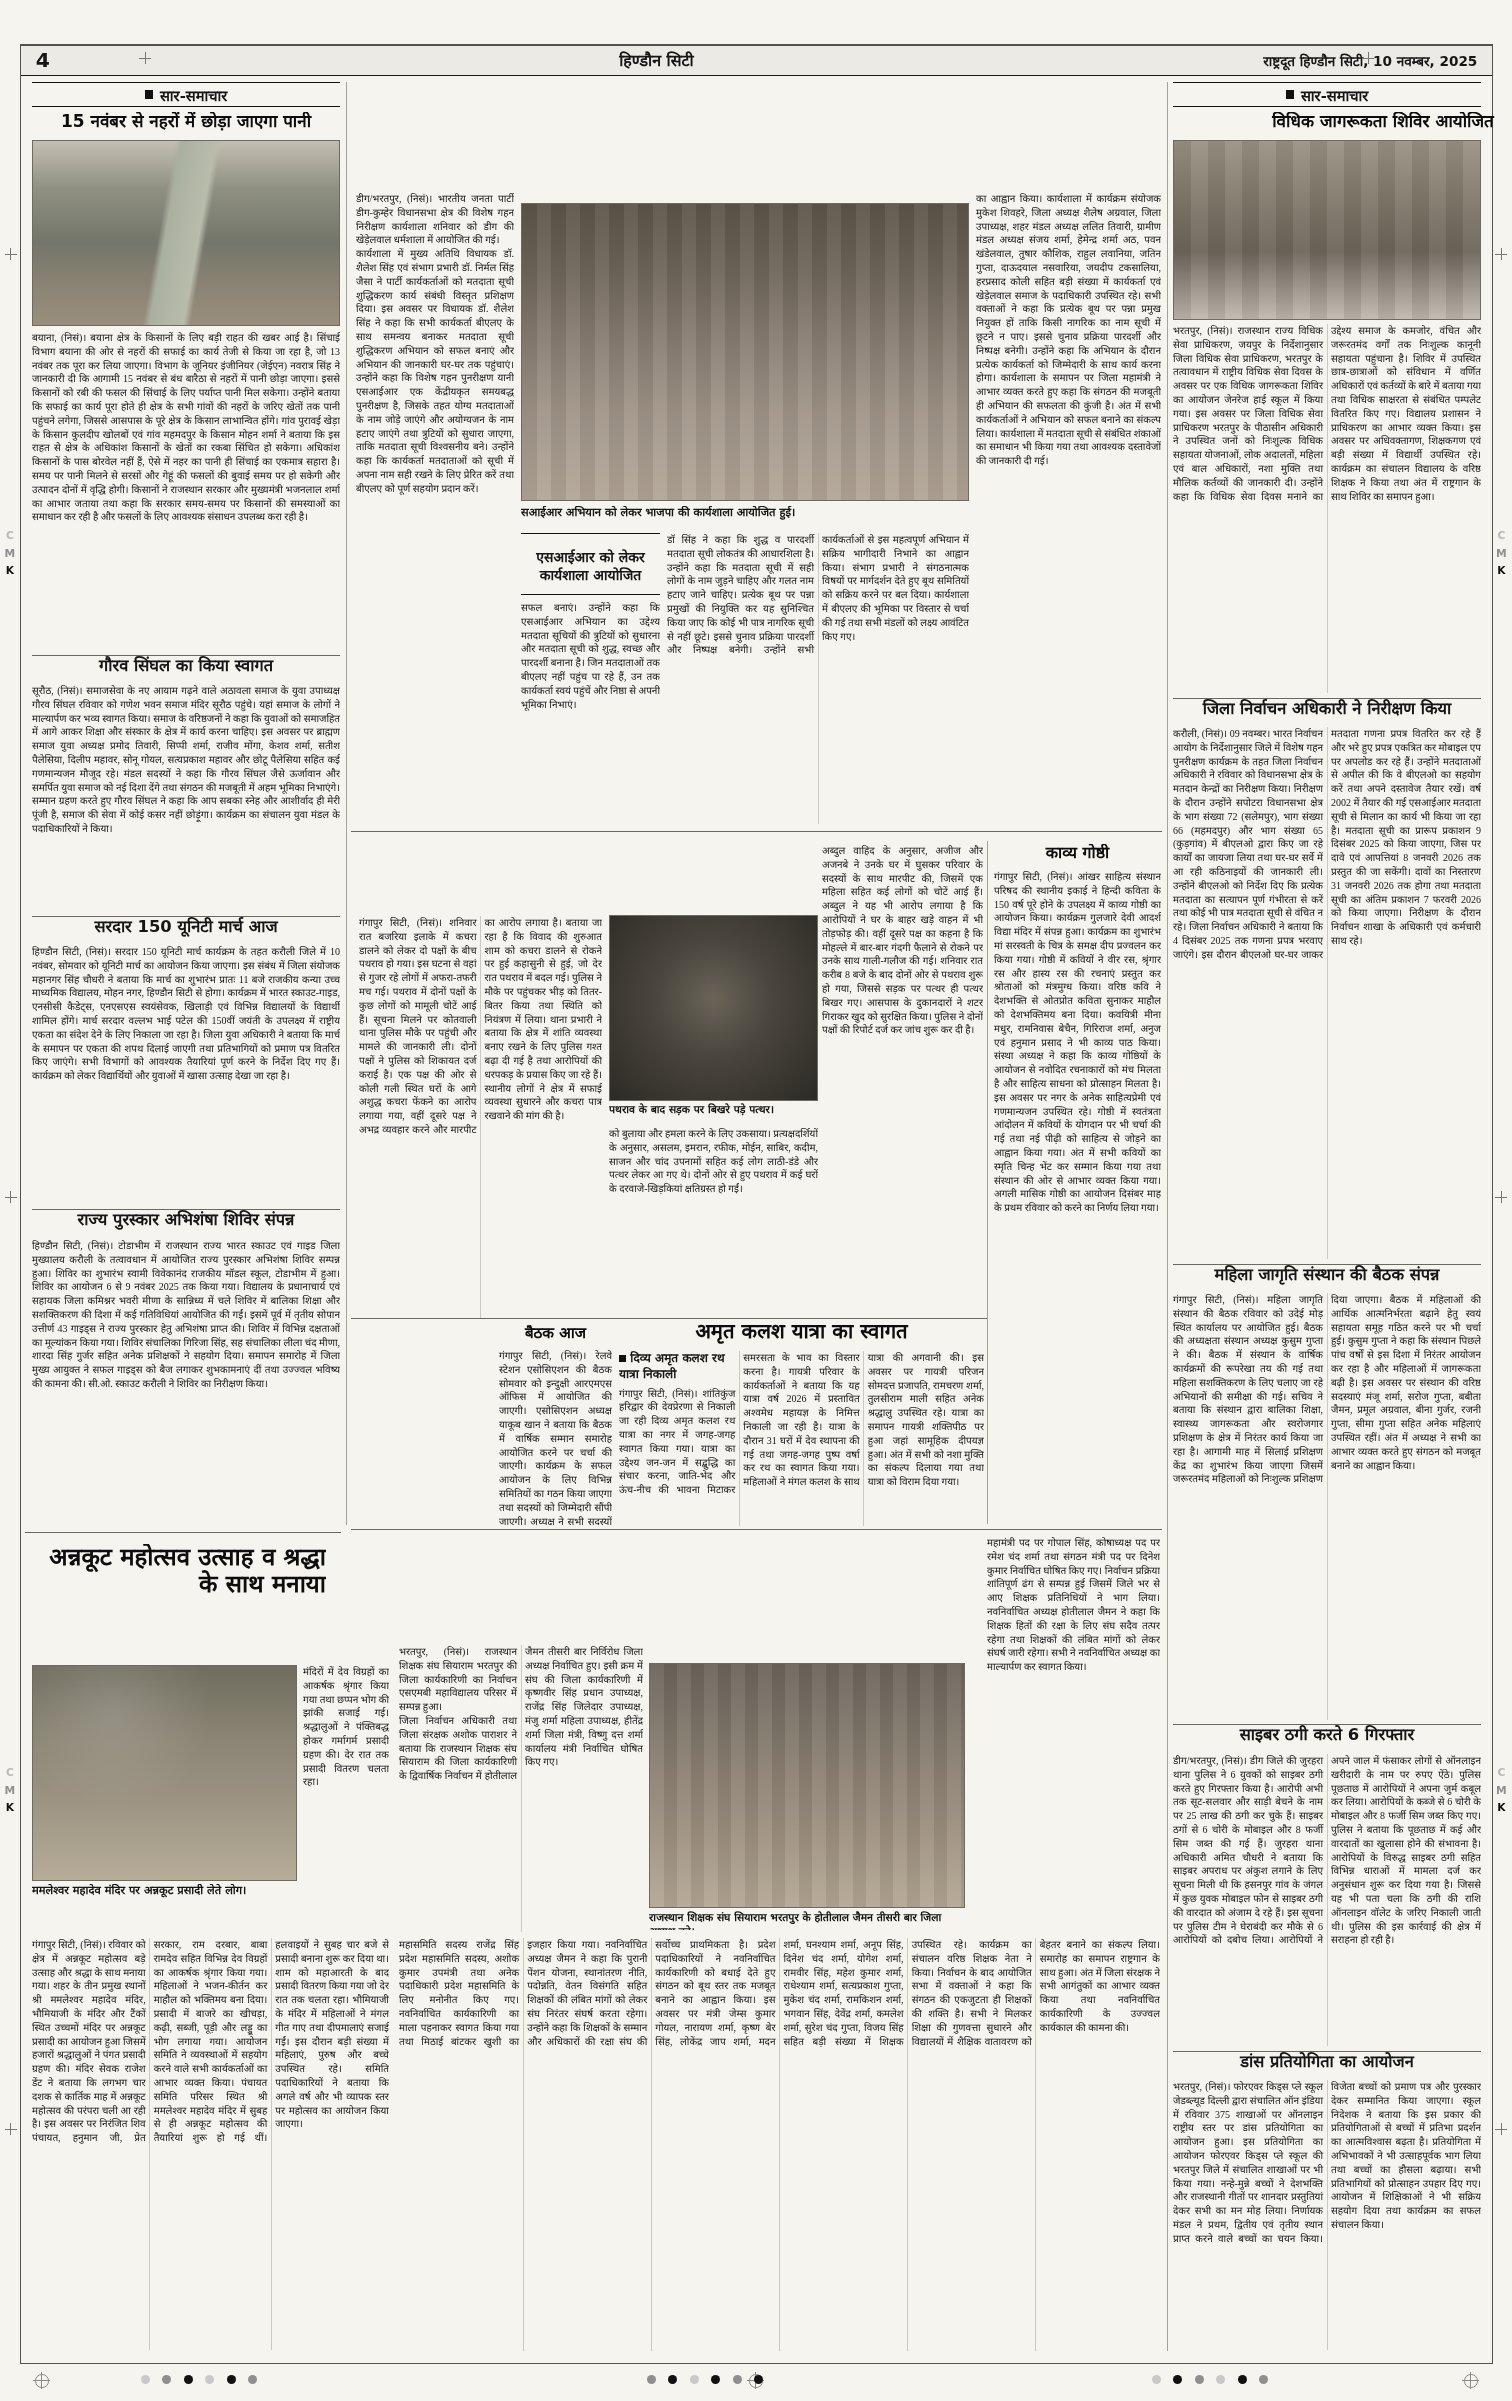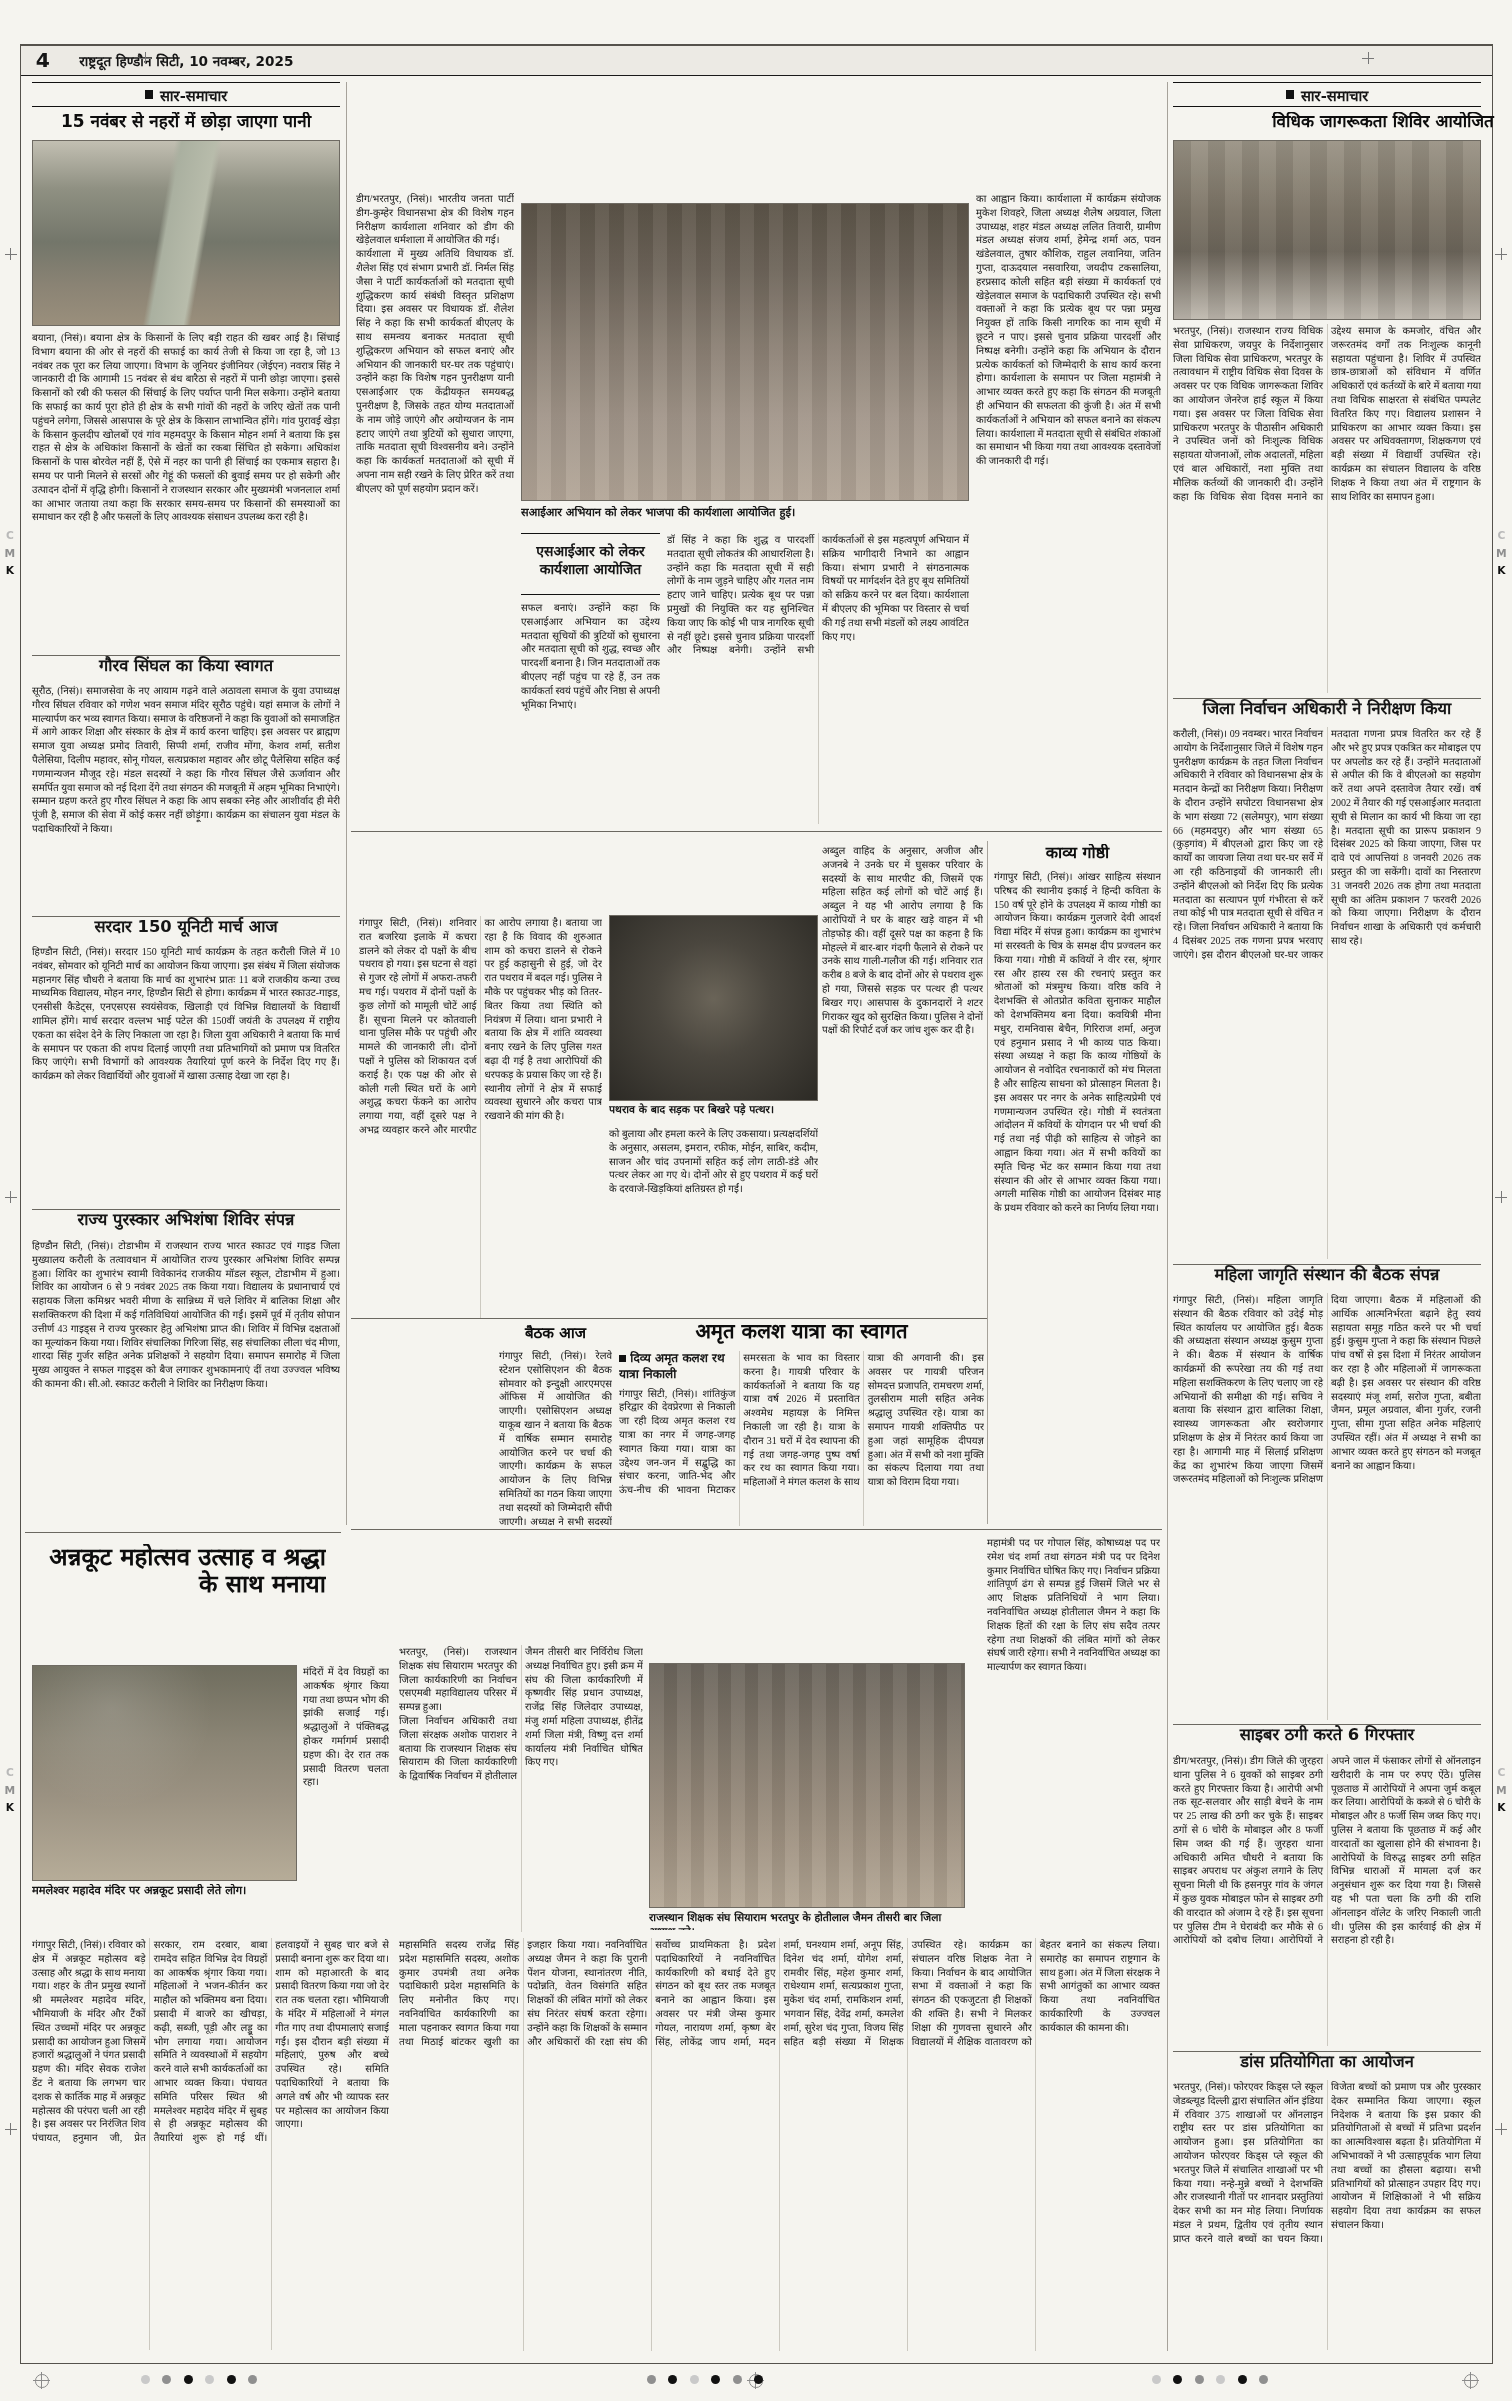--- a/index.html
+++ b/index.html
@@ -30,21 +30,21 @@
             linear-gradient(180deg,#5d5549 0%,#6e655a 22%,#8b8074 48%,#a2968a 72%,#b3a698 100%);}
   .ph-legal{background:repeating-linear-gradient(90deg,rgba(0,0,0,.07) 0 17px,rgba(255,255,255,.04) 17px 34px),
             linear-gradient(180deg,#9b9486 0%,#7d7567 40%,#6e675c 62%,#c0bab0 100%);}
   .ph-night{background:radial-gradient(circle at 50% 45%,#6a6458 0%,#4a463e 40%,#2c2a25 100%);}
   .ph-teachers{background:repeating-linear-gradient(90deg,rgba(255,255,255,.05) 0 13.6px,rgba(0,0,0,.06) 13.6px 27px),
             linear-gradient(180deg,#6b655c 0%,#857b6e 35%,#9a8d7d 65%,#b4a795 100%);}
   .ph-annakut{background:radial-gradient(circle at 30% 20%,rgba(255,255,255,.15),rgba(0,0,0,0) 40%),
             linear-gradient(180deg,#6f6d5e 0%,#8b8575 35%,#9a9181 60%,#b6ac98 100%);}
   .boxhead{border-top:1.7px solid #111;border-bottom:1.7px solid #111;
            font:bold 14px/1.25 "DejaVu Sans","Liberation Sans",sans-serif;text-align:center;
-           padding-top:9px;overflow:hidden;}
+           padding-top:15px;overflow:hidden;}
   .vrule{width:0;border-left:0.6px solid #a6a29a;}
   .hrule{height:0;border-top:0.6px solid #6b6861;}
   .cmk{display:flex;flex-direction:column;gap:4.5px;font:bold 10.7px "DejaVu Sans","Liberation Sans",sans-serif;align-items:center;}
   .cmk .c{color:#b9b9b9;} .cmk .m{color:#8f8f8f;} .cmk .k{color:#111;}
   .plus{width:12.4px;height:12.4px;}
   .plus::before{content:"";position:absolute;left:0;right:0;top:5.6px;border-top:1.1px solid #777;}
   .plus::after{content:"";position:absolute;top:0;bottom:0;left:5.6px;border-left:1.1px solid #777;}
   .target{width:13.6px;height:13.6px;border:1.1px solid #8a8a8a;border-radius:50%;}
   .target::before{content:"";position:absolute;left:-2.8px;right:-2.8px;top:5.1px;border-top:1.1px solid #8a8a8a;}
   .target::after{content:"";position:absolute;top:-2.8px;bottom:-2.8px;left:5.1px;border-left:1.1px solid #8a8a8a;}
@@ -54,20 +54,21 @@
 </style>
 </head>
 <body>
 
 <div class="page">
 
   <div class="abs frame" style="left:20.3px;top:44px;width:1473px;height:2320px;"></div>
 
   <div class="abs topbar" style="left:21px;top:45px;width:1471px;height:30.5px;">
     <div class="pgnum">4</div>
+    <div class="mast-center">हिण्डौन सिटी</div>
     <div class="mast-right">राष्ट्रदूत हिण्डौन सिटी, 10 नवम्बर, 2025</div>
   </div>
 
   <div class="abs vrule" style="left:346px;top:82px;height:1443px;"></div>
   <div class="abs vrule" style="left:1167px;top:82px;height:2269px;"></div>
   <div class="abs vrule" style="left:987px;top:841px;height:683px;"></div>
 
   <div class="abs sar" style="left:32px;top:82px;width:308px;height:25px;">
     <span class="sq"></span>
     <span>सार-समाचार</span>

